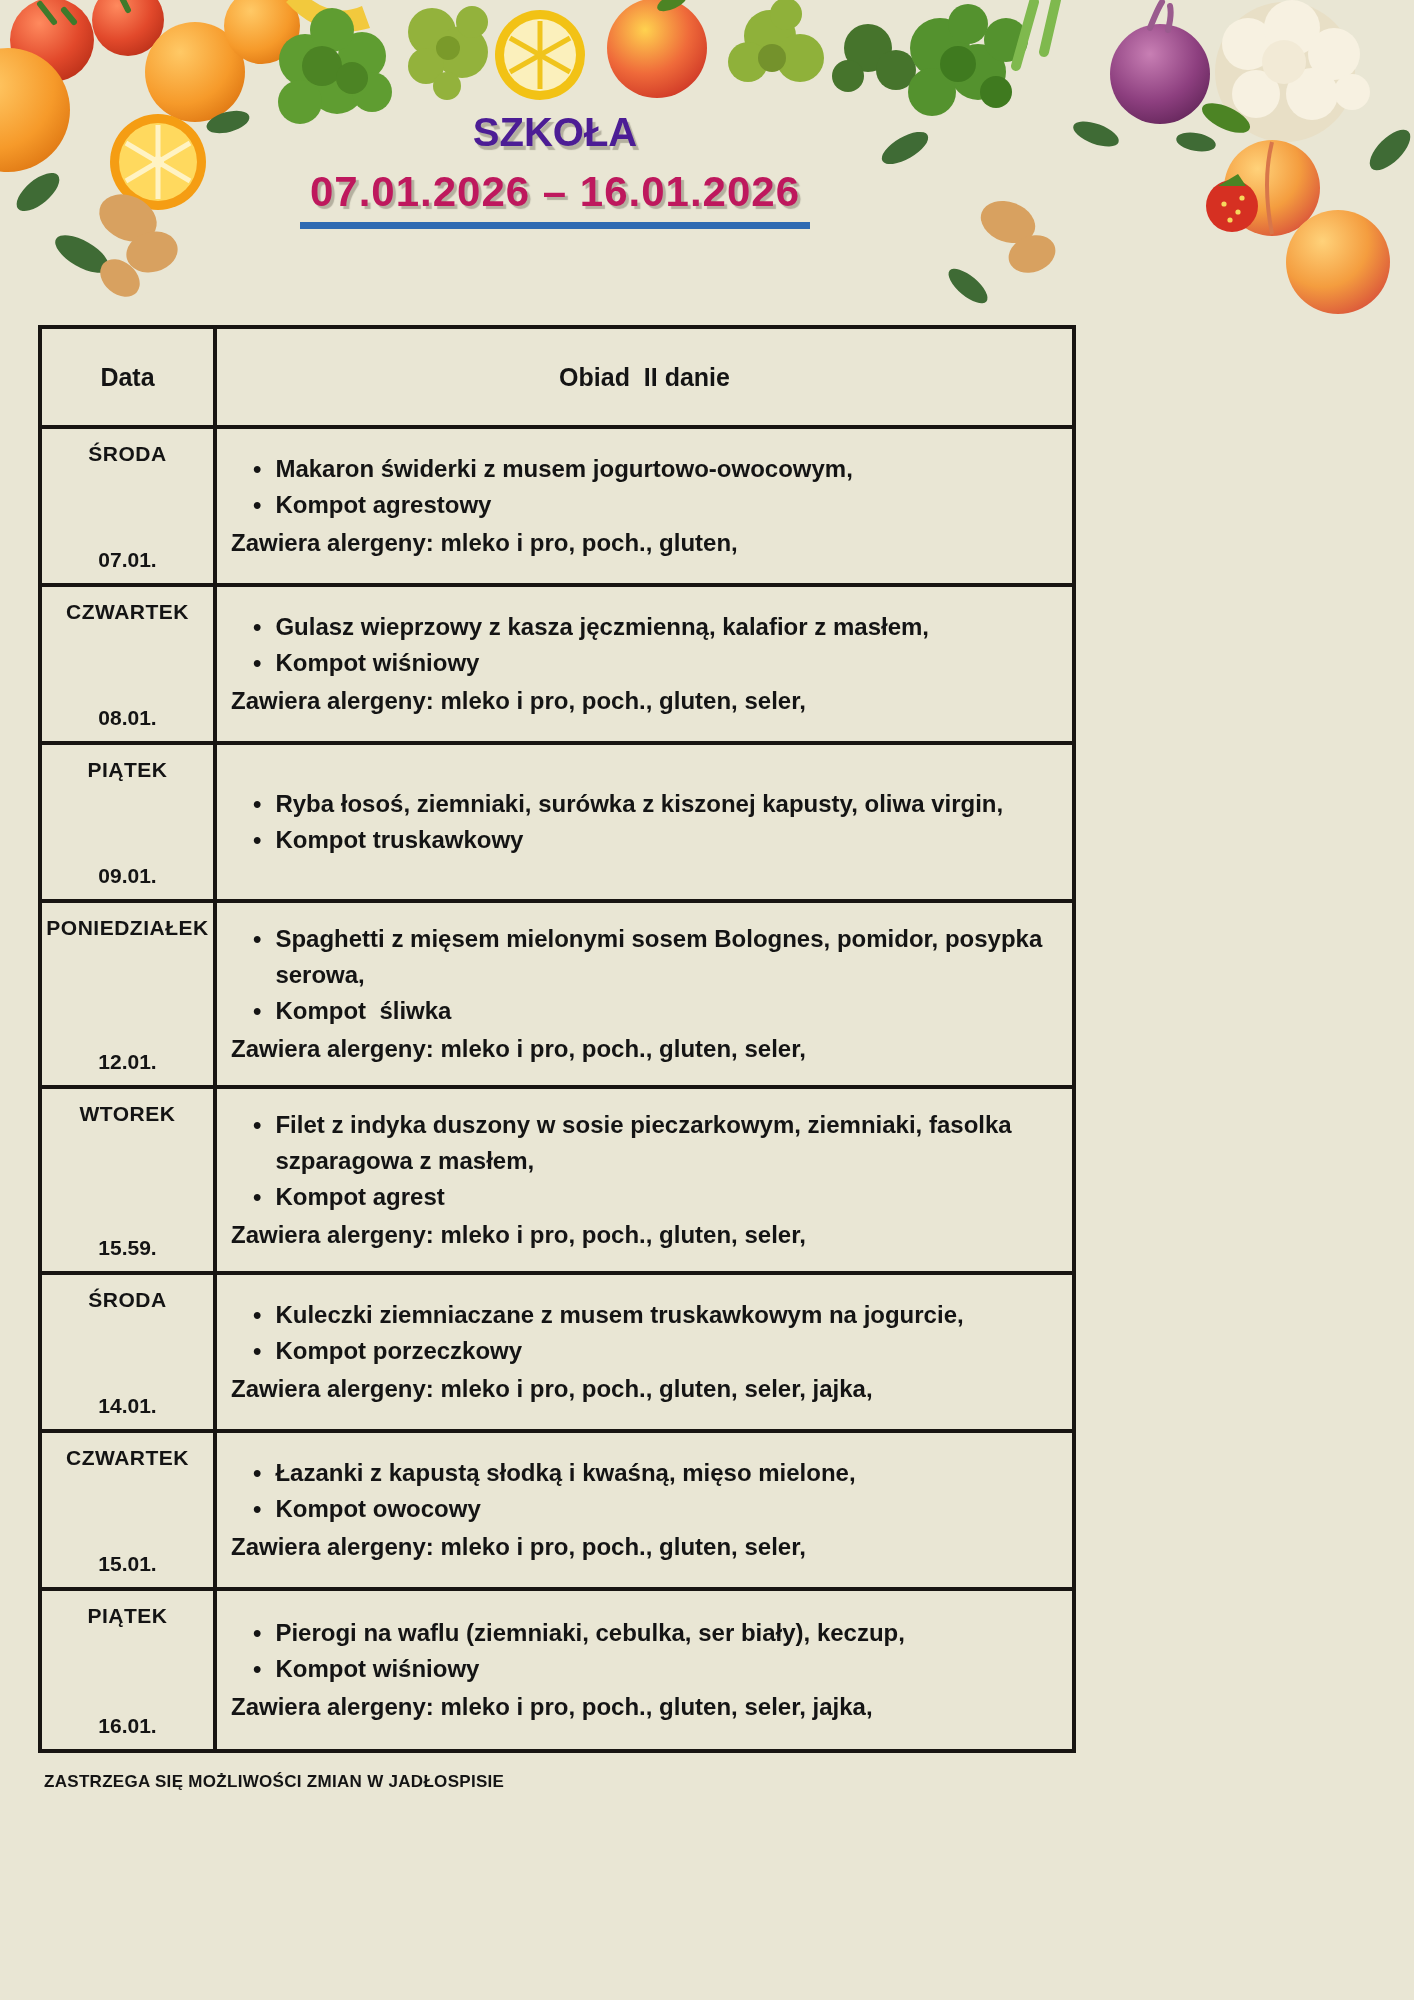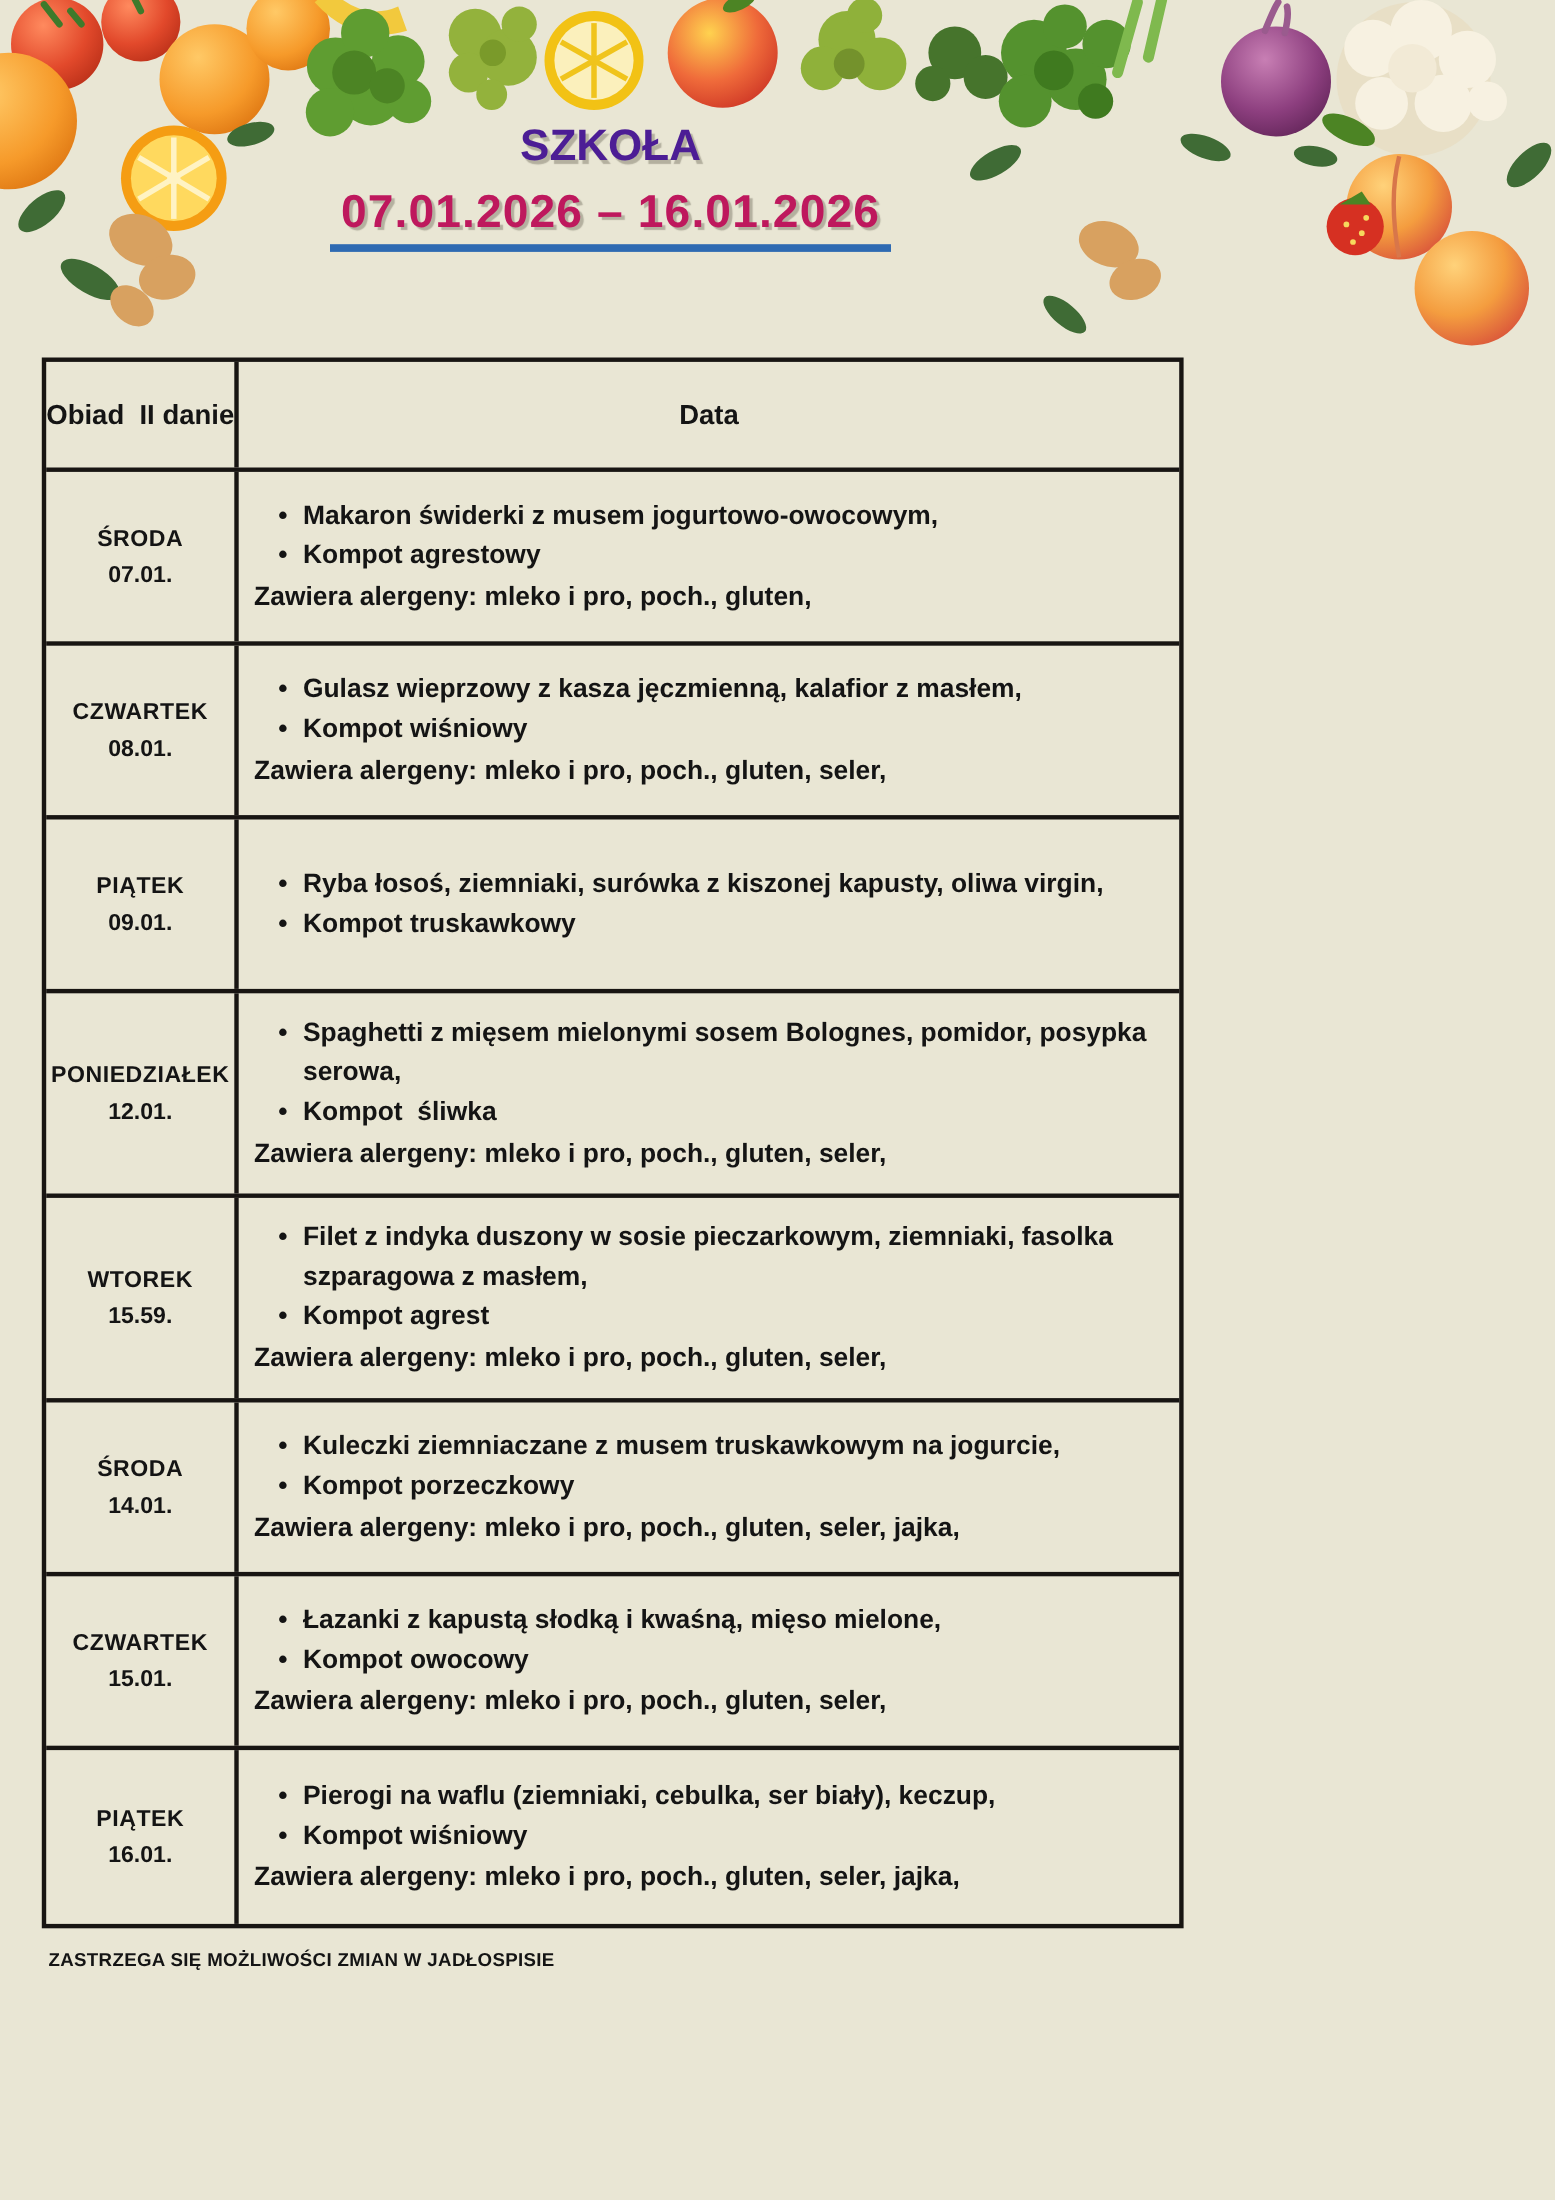--- a/index.html
+++ b/index.html
@@ -43,21 +43,21 @@
     font-size:25px;font-weight:800;
   }
   .thead .hcell:first-child{border-right:4px solid #181512;}
   .trow{
     display:grid;grid-template-columns:175px 1fr;
     border-bottom:4px solid #181512;min-height:158px;box-sizing:border-box;
   }
   .trow:last-child{border-bottom:none;}
   .day-cell{
     border-right:4px solid #181512;
-    display:flex;flex-direction:column;align-items:center;justify-content:center;
+    display:flex;flex-direction:column;align-items:center;justify-content:space-between;
     text-align:center;padding:8px 4px;
   }
   .day{font-size:21px;font-weight:800;letter-spacing:.5px;line-height:1.6;}
   .ddate{font-size:21px;font-weight:800;line-height:1.5;}
   .menu-cell{
     display:flex;flex-direction:column;justify-content:center;
     padding:18px 24px 18px 14px;font-size:24px;font-weight:700;line-height:1.5;
   }
   .item{display:flex;gap:14px;padding-left:22px;}
   .dot{flex:0 0 auto;font-size:24px;line-height:1.5;}
@@ -240,22 +240,22 @@
   <div class="title-line">
     <span class="school-label" style="color: #4c1d95;">SZKOŁA</span>
   </div>
   <div class="date-line">
     <span class="date-range" style="color: #be185d; border-bottom-color: rgb(46, 106, 178);">07.01.2026 – 16.01.2026</span>
   </div>
 </div>
 
 <div class="menu-table">
   <div class="thead">
+    <div class="hcell">Data</div>
     <div class="hcell prewrap">Obiad  II danie</div>
-    <div class="hcell">Data</div>
   </div>
   <div>
   <div class="trow">
     <div class="day-cell">
       <div class="day">ŚRODA</div>
       <div class="ddate">07.01.</div>
     </div>
     <div class="menu-cell">
       <div class="items">
 

